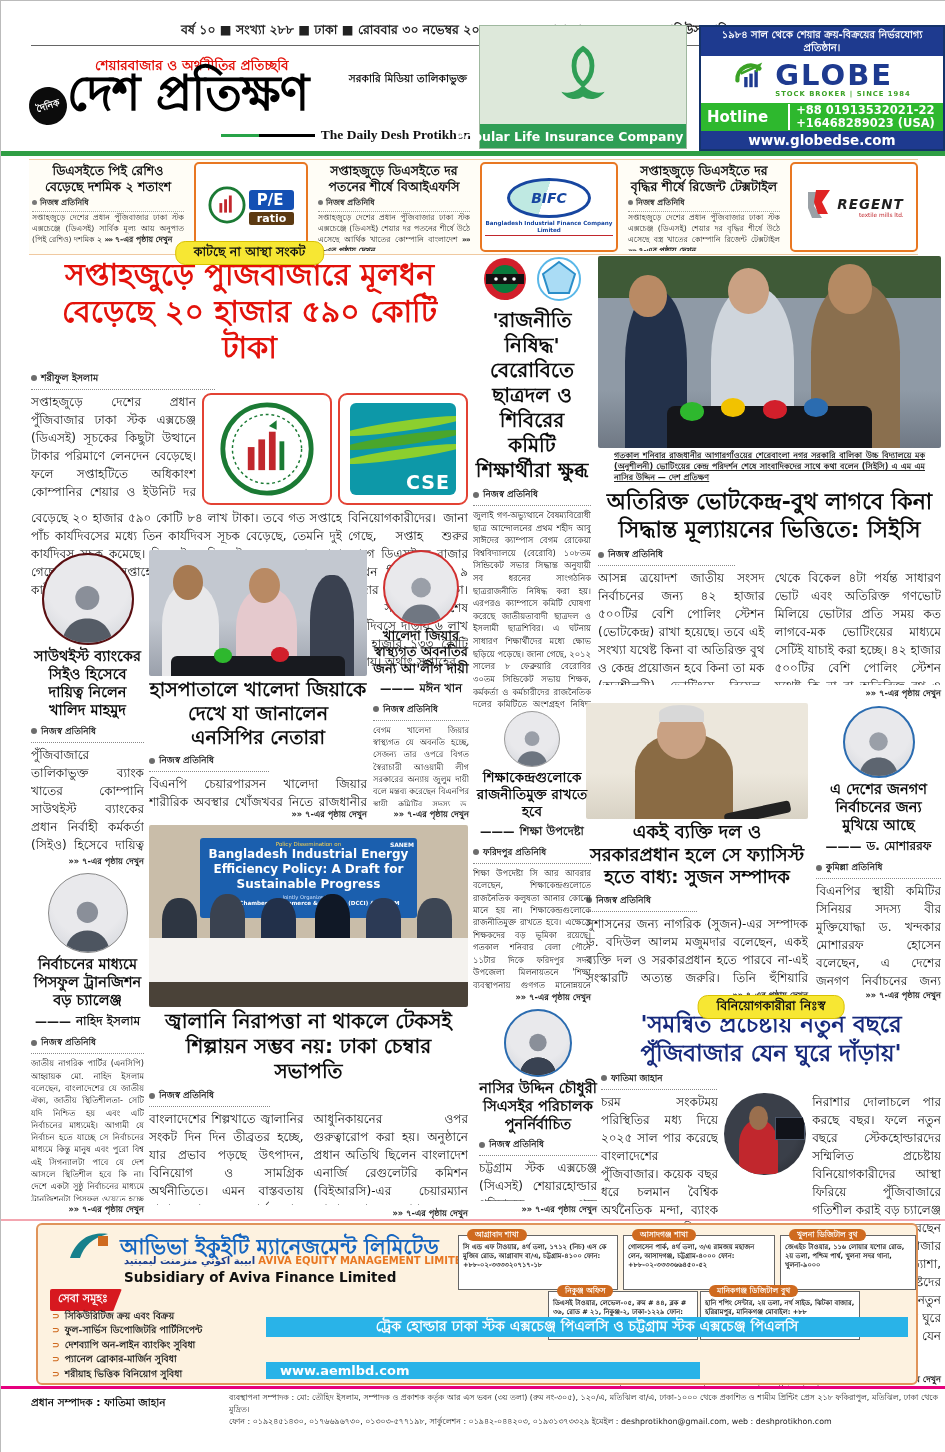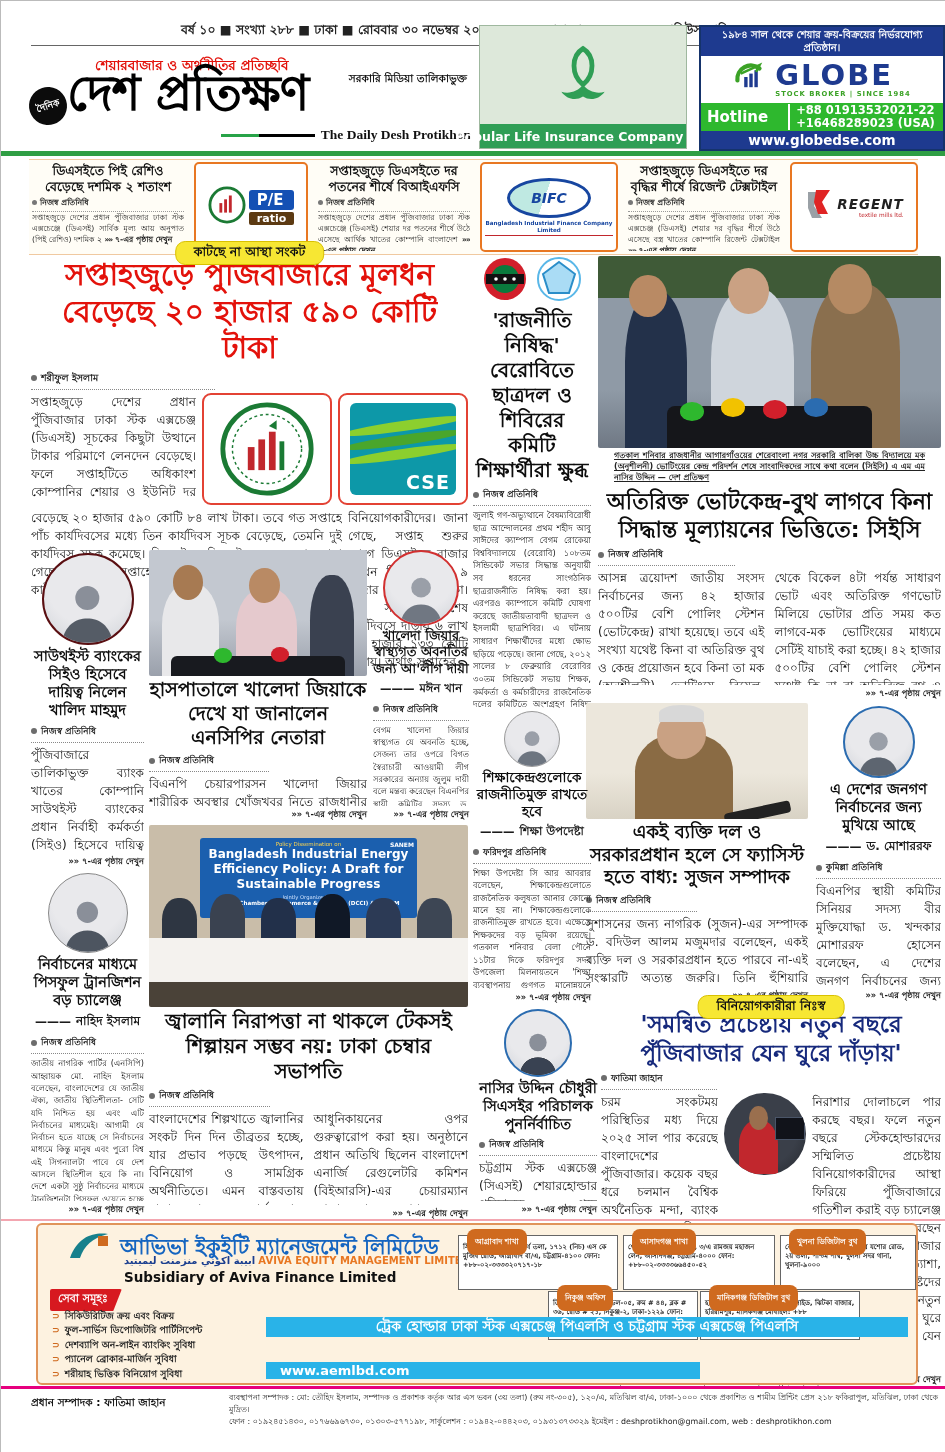--- a/index.html
+++ b/index.html
@@ -86,21 +86,21 @@
   .av-ar{color:#1a3e8f;font-weight:bold;}
   .av-en{color:#e87722;font-weight:800;}
   .av-line3{position:absolute;left:86px;top:44px;font-size:13.5px;font-weight:800;color:#111;}
   .av-badge{position:absolute;left:12px;top:64px;background:#d71920;color:#fff;font-weight:800;font-size:11px;
             padding:1px 14px 2px 8px;clip-path:polygon(0 0,100% 0,88% 100%,0 100%);border-radius:2px;}
   .av-services{position:absolute;left:14px;top:84px;width:250px;font-size:9.3px;font-weight:bold;color:#222;line-height:1.55;}
   .av-services .b{color:#cf6a1f;font-weight:800;margin-right:5px;}
   .branch{position:absolute;background:#fff;border:1px solid #666;font-size:6.7px;line-height:1.35;
           padding:7px 4px 2px;color:#222;font-weight:bold;}
   .branch .pill{position:absolute;top:-7px;left:8px;background:#cf6a1f;color:#fff;font-size:7.6px;font-weight:800;
-                padding:8px 8px;border-radius:8px;white-space:nowrap;}
+                padding:1px 8px;border-radius:8px;white-space:nowrap;}
   .trekbar{position:absolute;left:228px;right:8px;top:92px;height:20px;background:#29b3e8;color:#fff;
            font-weight:800;font-size:14px;display:flex;align-items:center;justify-content:center;white-space:nowrap;}
   .av-addr{position:absolute;left:228px;right:8px;top:114px;font-size:8.4px;font-weight:bold;color:#222;text-align:center;line-height:1.3;}
   .webbar{position:absolute;left:228px;top:137px;width:420px;height:17px;background:#29b3e8;color:#fff;
           font-weight:800;font-size:13px;display:flex;align-items:center;padding-left:14px;}
   
   .pink-rule-top{top:1218px;left:0;right:0;height:2px;background:#f3a6b0;}
   .pink-rule{top:1385px;left:0;right:0;height:3px;background:#e6007e;}
   .foot-chief{top:1394px;left:30px;font-size:10.5px;font-weight:bold;color:#111;}
   .foot-right{top:1391px;left:228px;right:8px;font-size:7.9px;color:#222;line-height:1.5;text-align:justify;}

